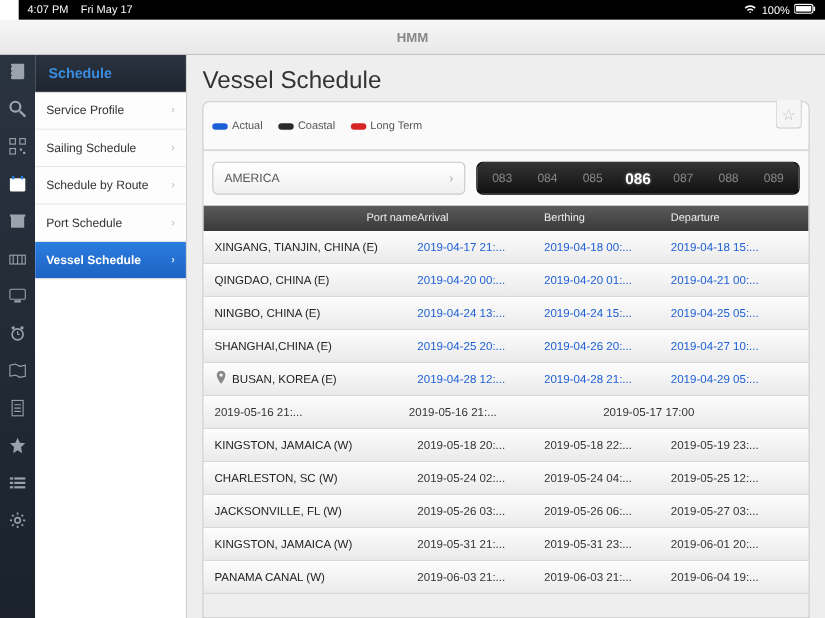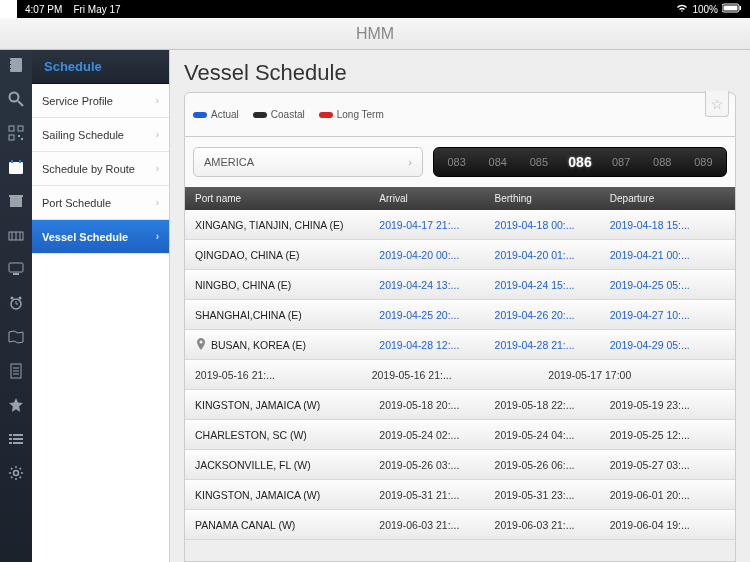--- a/index.html
+++ b/index.html
@@ -4,21 +4,21 @@
 <style>
 * { margin: 0; padding: 0; box-sizing: border-box; font-family: -apple-system, "Helvetica Neue", Arial, sans-serif; }
 body { width: 750px; height: 562px; background: #fff; overflow: hidden; }
 
 
 .status-bar { height: 18px; background: #000; color: #fff; display: flex; align-items: center; padding: 0 8px; font-size: 10px; font-weight: 500; margin-left: 17px; }
 .status-bar .left { flex: 0 0 auto; }
 .status-bar .right { margin-left: auto; display: flex; align-items: flex-end; gap: 4px; }
 
 
-.top-header { height: 32px; background: linear-gradient(#f7f7f7,#e8e8e8); border-bottom: 1px solid #c5c5c5; display: flex; align-items: center; justify-content: center; color: #888; font-size: 16px; font-weight: 400; }
+.top-header { height: 32px; background: linear-gradient(#f7f7f7,#e8e8e8); border-bottom: 1px solid #c5c5c5; display: flex; align-items: center; justify-content: center; color: #888; font-size: 12px; font-weight: 700; }
 
 
 .content { display: flex; height: calc(562px - 18px - 32px); }
 
 
 .rail { width: 32px; background: linear-gradient(#2a3340,#1b222c); display: flex; flex-direction: column; align-items: center; padding-top: 6px; gap: 16px; }
 .rail-icon { width: 18px; height: 18px; display: flex; align-items: center; justify-content: center; color: #b8c0c9; opacity: .8; }
 .rail-icon.active { color: #fff; opacity: 1; }
 .rail-icon svg { width: 16px; height: 16px; fill: currentColor; }
 
@@ -43,21 +43,21 @@
 
 .filter-row { display: flex; align-items: center; gap: 10px; padding: 10px 8px; border-left: 1px solid #ccc; border-right: 1px solid #ccc; background: #fafafa; }
 .dropdown { flex: 0 0 230px; height: 30px; border: 1px solid #c8c8c8; border-radius: 5px; background: linear-gradient(#fff,#f0f0f0); display: flex; align-items: center; padding: 0 10px; font-size: 11px; color: #555; cursor: pointer; justify-content: flex-end; }
 .dropdown .chev { margin-left: auto; color: #aaa; }
 .voyage-tabs { flex: 1; height: 30px; background: linear-gradient(#333,#111); border-radius: 6px; display: flex; align-items: center; padding: 0 4px; gap: 4px; border: 1px solid #000; }
 .vtab { flex: 1; text-align: center; color: #888; font-size: 11px; padding: 5px 0; cursor: pointer; }
 .vtab.active { color: #fff; font-weight: 700; font-size: 14px; text-shadow: 0 0 3px rgba(255,255,255,.4); }
 
 
 .thead { display: flex; background: linear-gradient(#5a5a5a,#3a3a3a); color: #eee; font-size: 10px; padding: 6px 10px; border-left: 1px solid #ccc; border-right: 1px solid #ccc; }
-.col-port { flex: 1.6; }
+.col-port { flex: 1.6; text-align: right; }
 .col-time { flex: 1; }
 
 
 .tbody { flex: 1; overflow: hidden; border: 1px solid #ccc; border-top: none; }
 .trow { display: flex; align-items: center; height: 30px; padding: 0 10px; font-size: 10.5px; color: #333; background: linear-gradient(#fdfdfd,#eaeaea); border-bottom: 1px solid #d8d8d8; }
 .trow .port { flex: 1.6; color: #222; font-weight: 500; display: flex; align-items: center; gap: 4px; white-space: nowrap; overflow: hidden; text-overflow: ellipsis; }
 .trow .t { flex: 1; white-space: nowrap; overflow: hidden; text-overflow: ellipsis; }
 .trow.actual .t { color: #1d5fd6; }
 .trow.coastal .t { color: #333; }
 .pin-icon { width: 12px; height: 12px; display: inline-block; }

